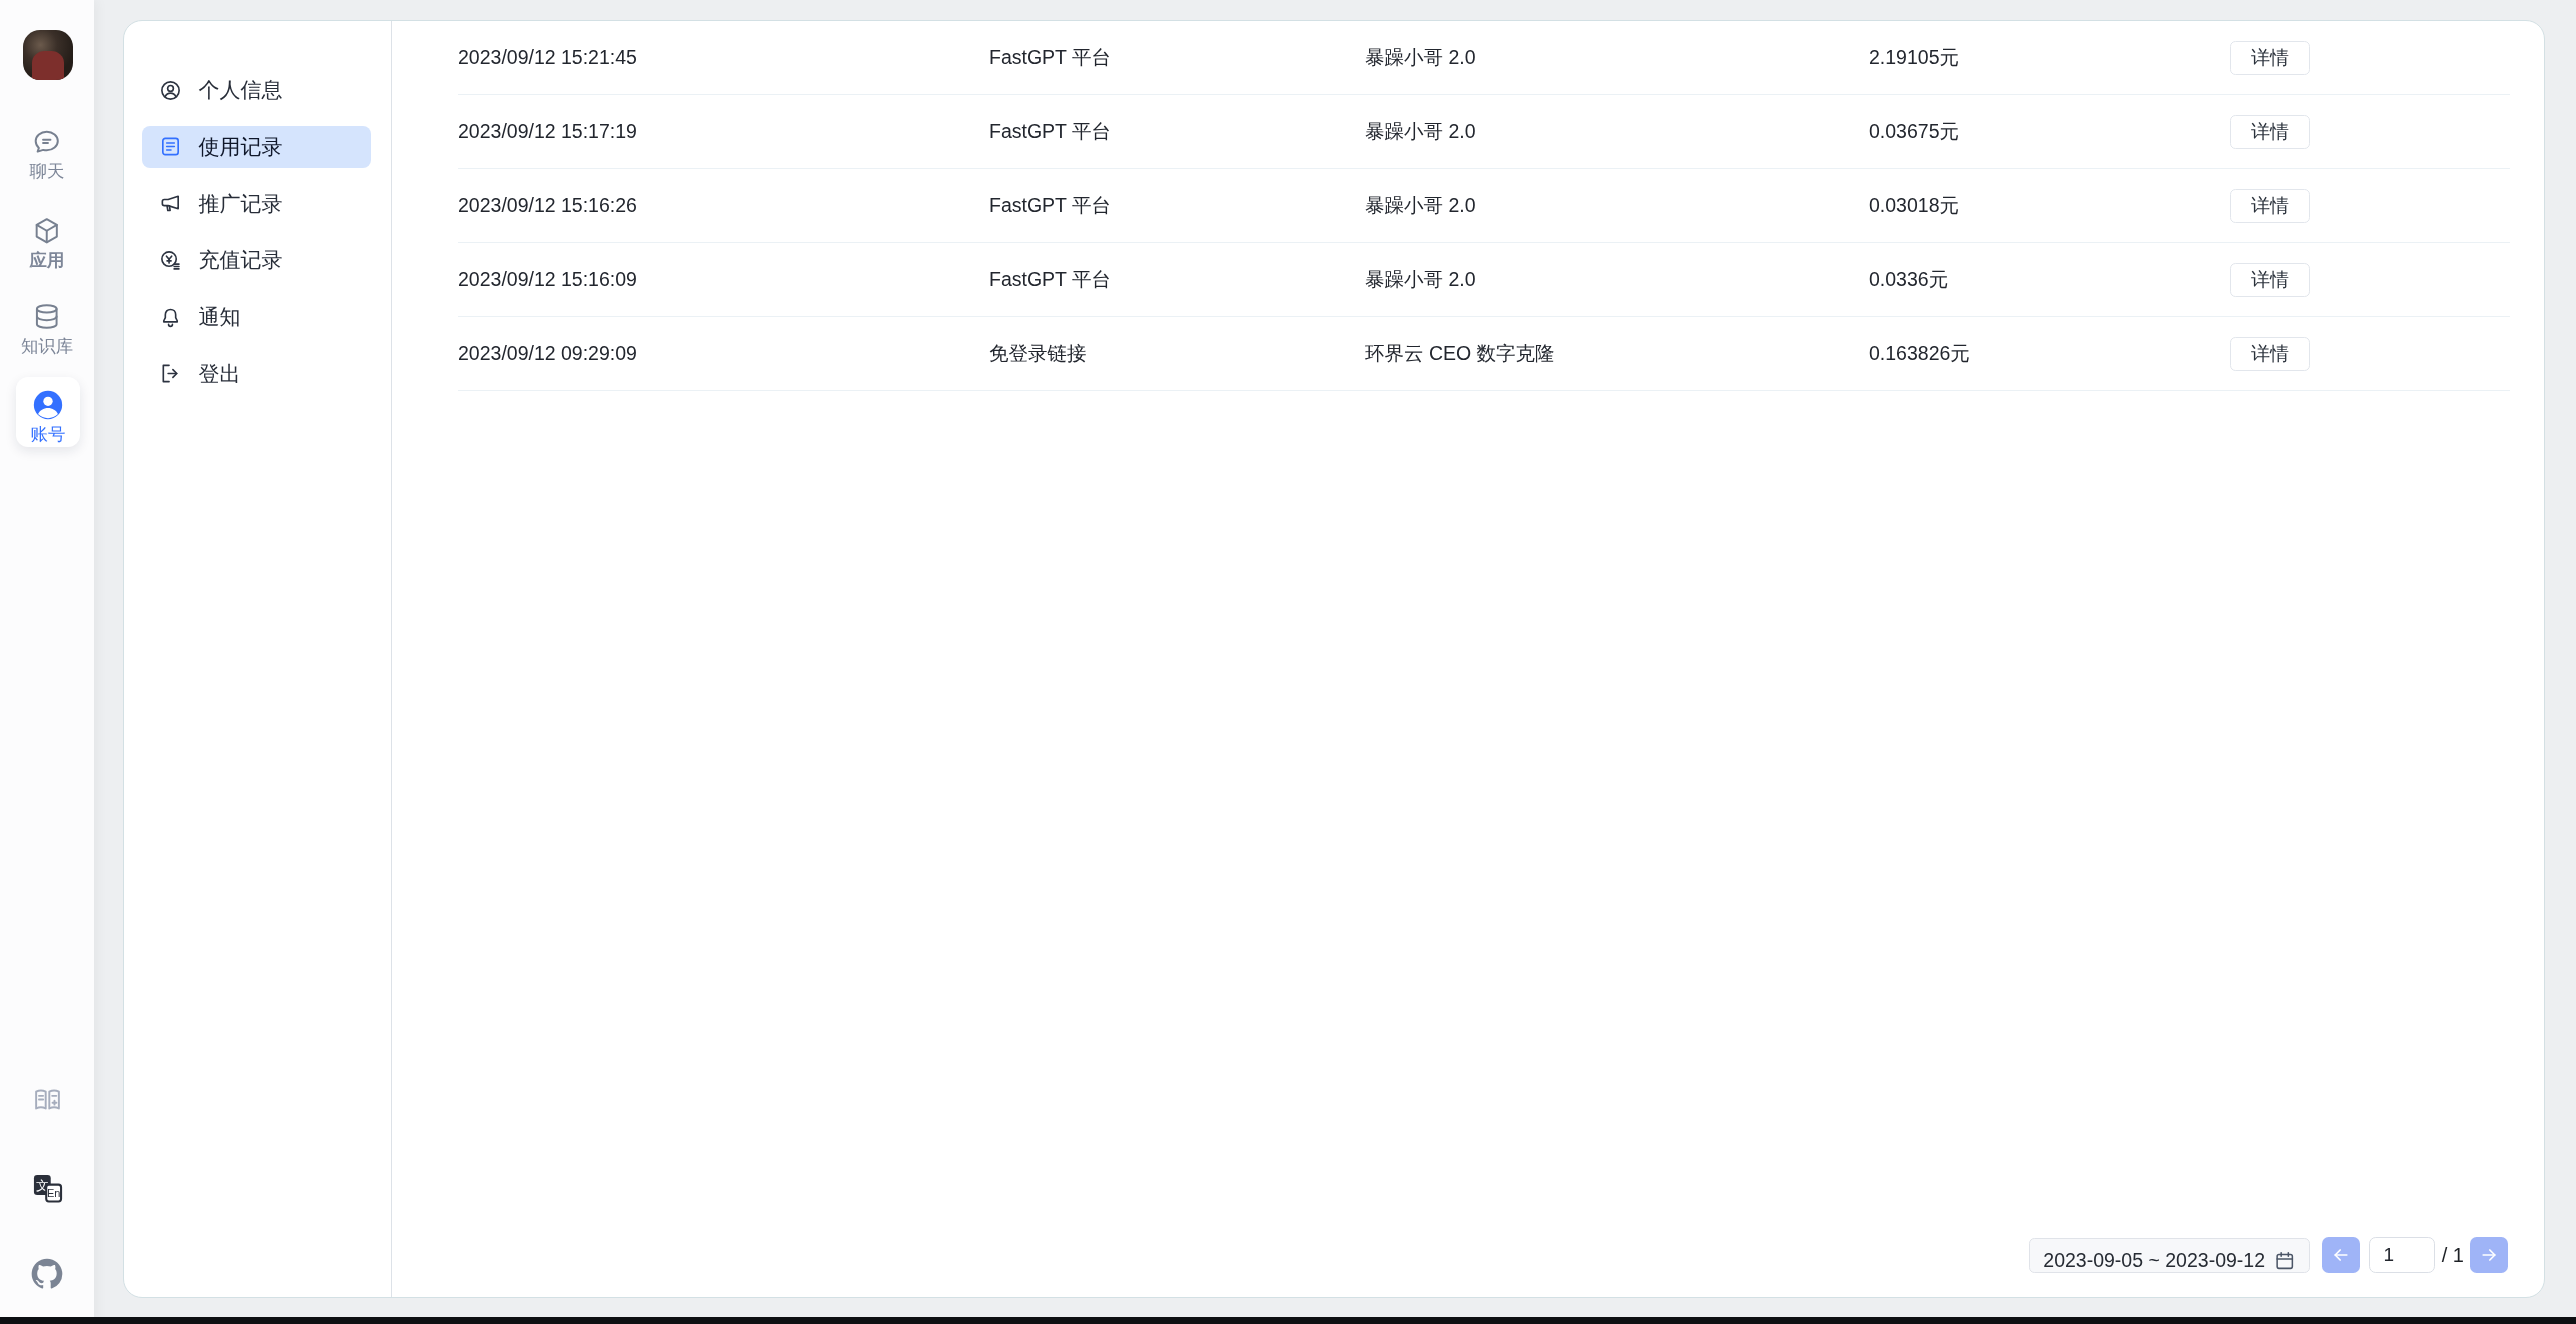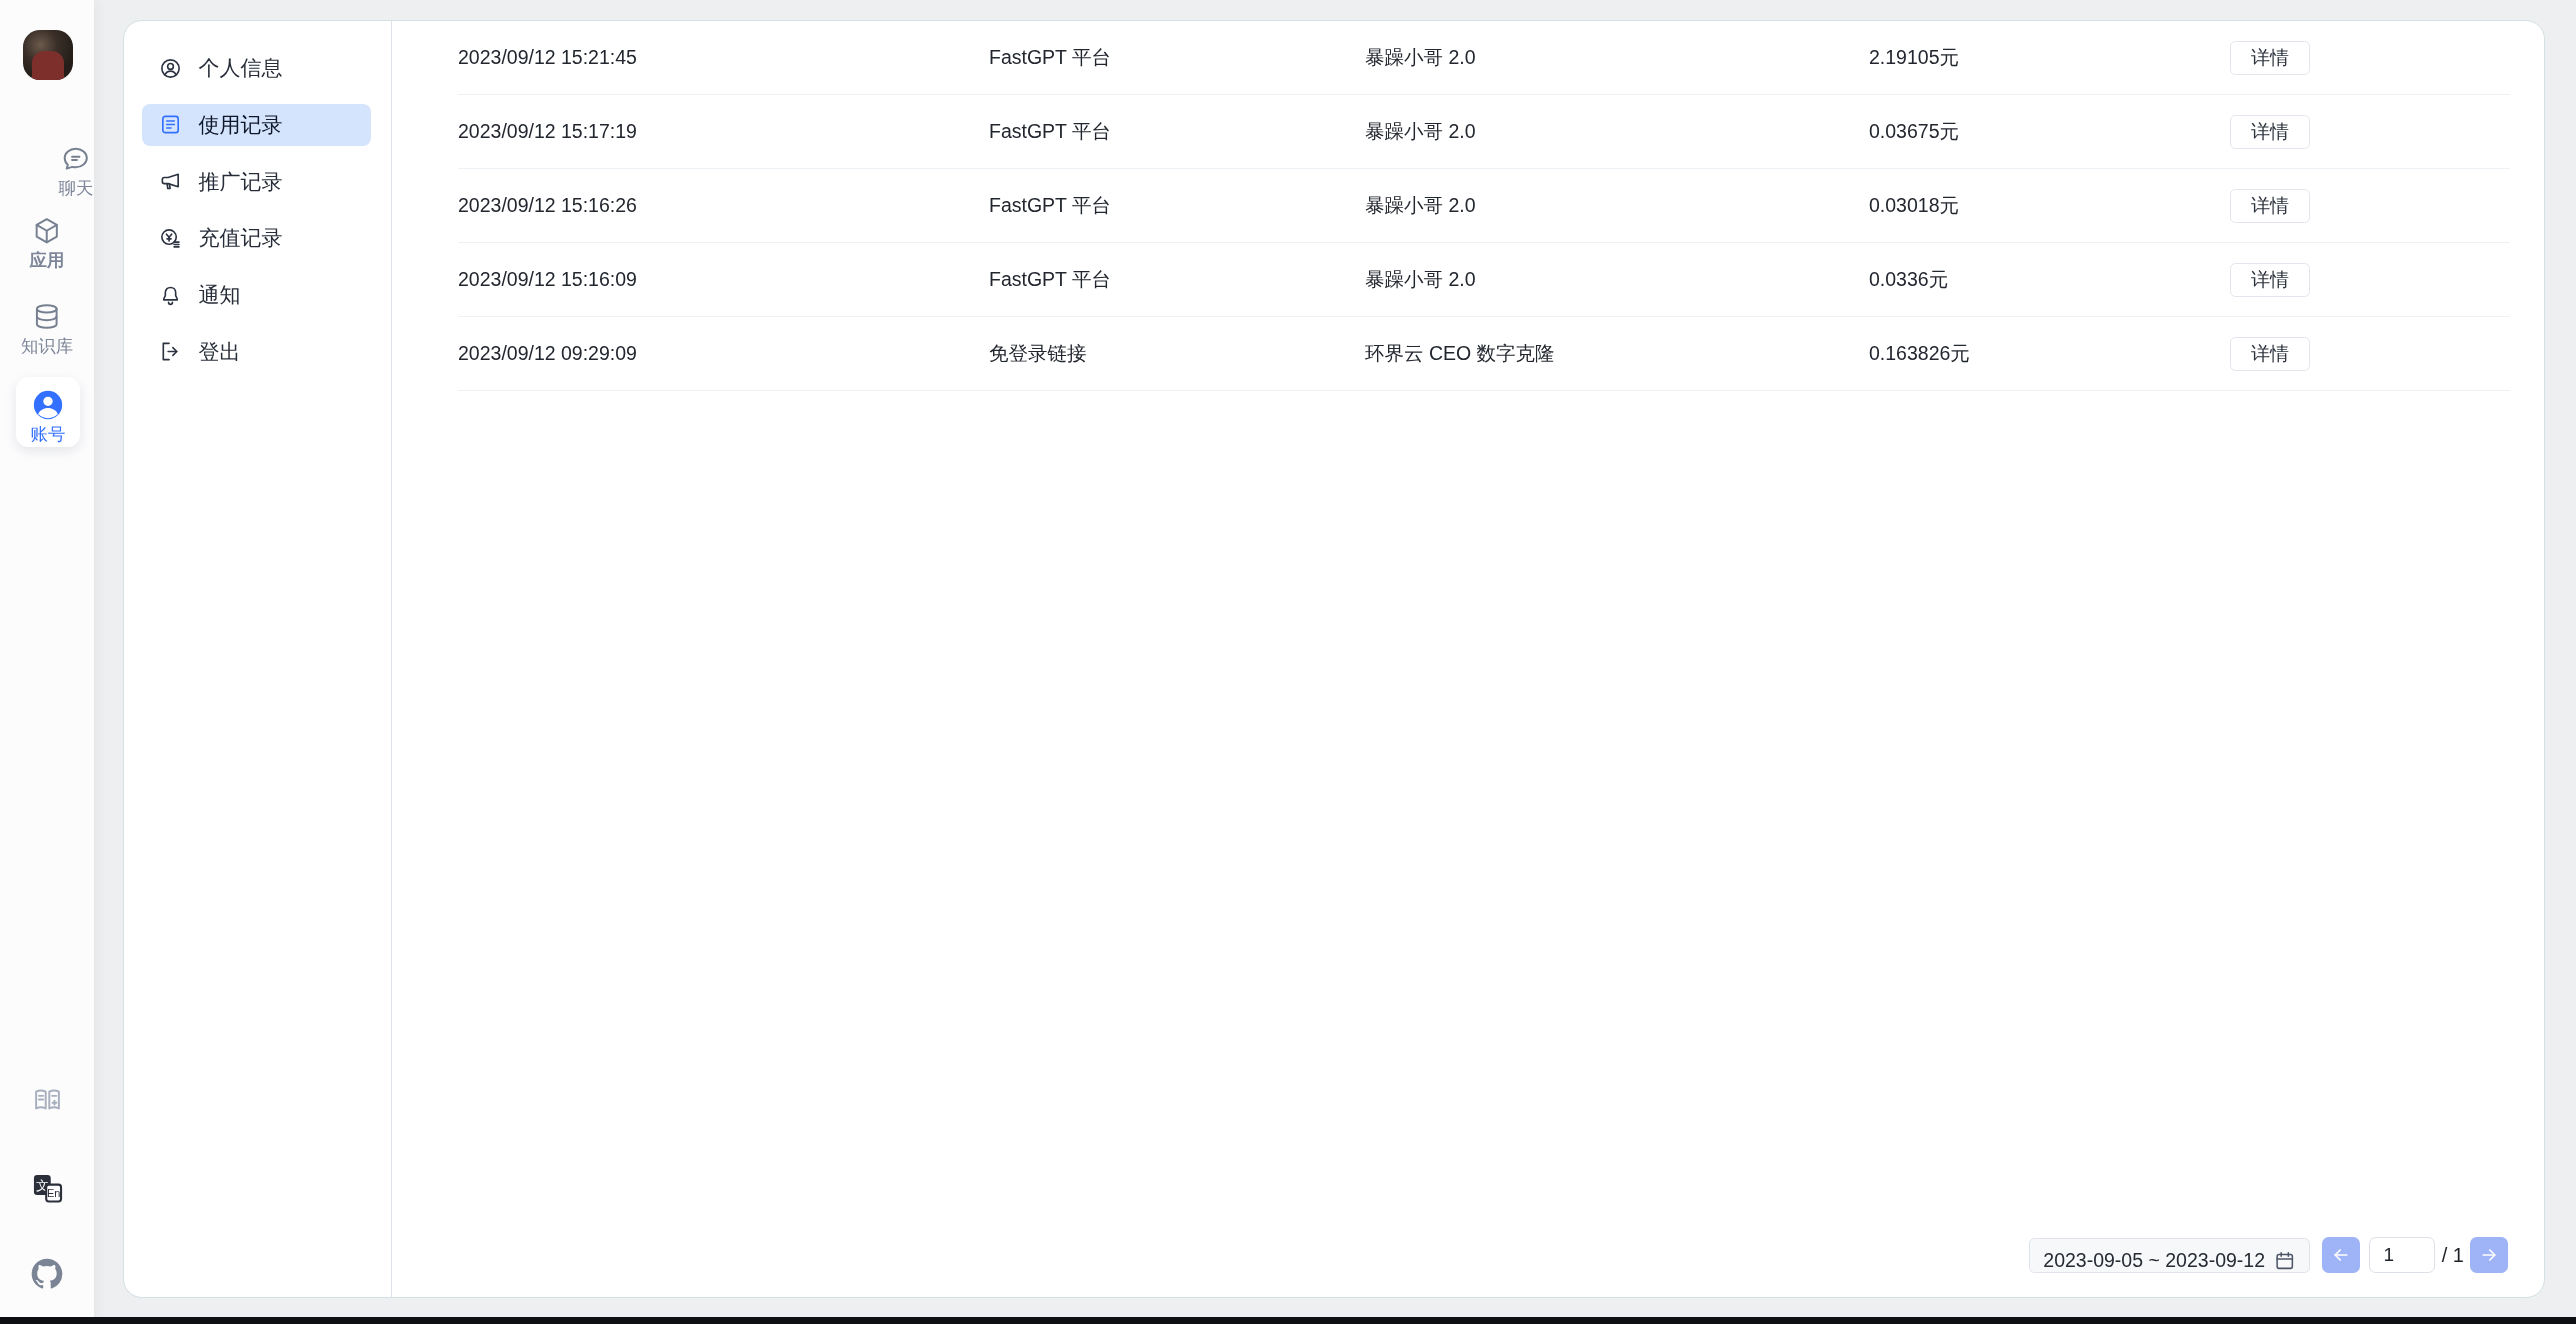--- a/index.html
+++ b/index.html
@@ -53,21 +53,21 @@
     border-radius:19px;
     display:flex;
     overflow:hidden;
     z-index:1;
   }
 
   
   .sidebar {
     width:268px; flex:0 0 268px;
     border-right:1.3px solid #dde2e8;
-    padding:26px 20px 0 18px;
+    padding:48px 20px 0 18px;
   }
   .menu-item {
     height:42px; margin-bottom:14.8px;
     border-radius:8px;
     display:flex; align-items:center; gap:16px;
     padding-left:17.4px;
     font-size:21px; font-weight:500; color:#272d38;
     cursor:pointer;
   }
   .menu-item .ico { color:#2c3340; flex:0 0 auto; }
@@ -136,21 +136,21 @@
     position:absolute; left:0; bottom:0; width:2576px; height:6.7px;
     background:#0d0f12; z-index:5;
   }
 </style>
 </head>
 <body>
 
 <div class="rail">
   <div class="avatar"></div>
 
-  <div class="rail-item" style="top:144px;margin-left:29px;">
+  <div class="rail-item" style="top:127px;">
     <span class="ico">
       <svg width="29.5" height="29.5" viewBox="0 0 24 24" fill="none" stroke="currentColor" stroke-width="1.6" stroke-linecap="round" stroke-linejoin="round">
         <path d="M21 11.4c0 4.2-4 7.6-9 7.6-1 0-2-.13-2.9-.4L4.6 20l1-3C4 15.6 3 13.6 3 11.4 3 7.2 7 3.8 12 3.8s9 3.4 9 7.6z"></path>
         <path d="M9 10.3h6"></path>
           <path d="M9 13h4"></path>
       </svg>
     </span>
     <span class="rail-label">聊天</span>
   </div>
 

